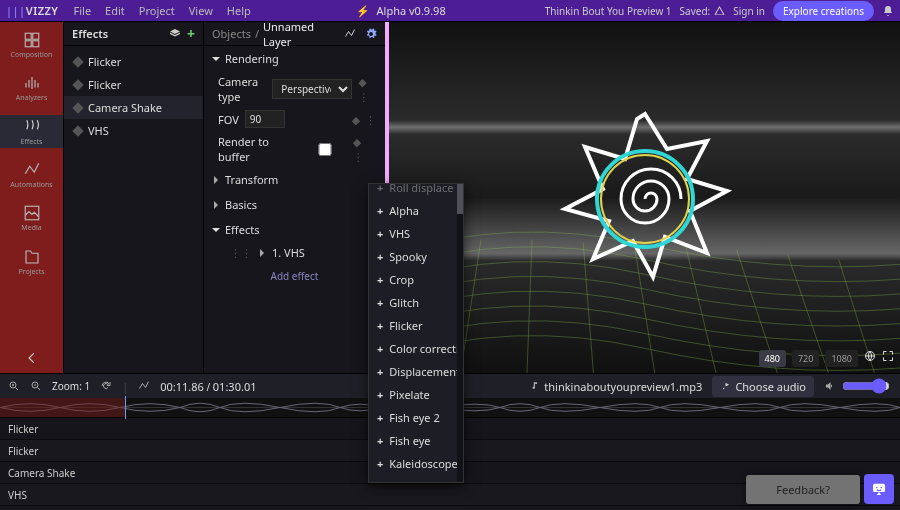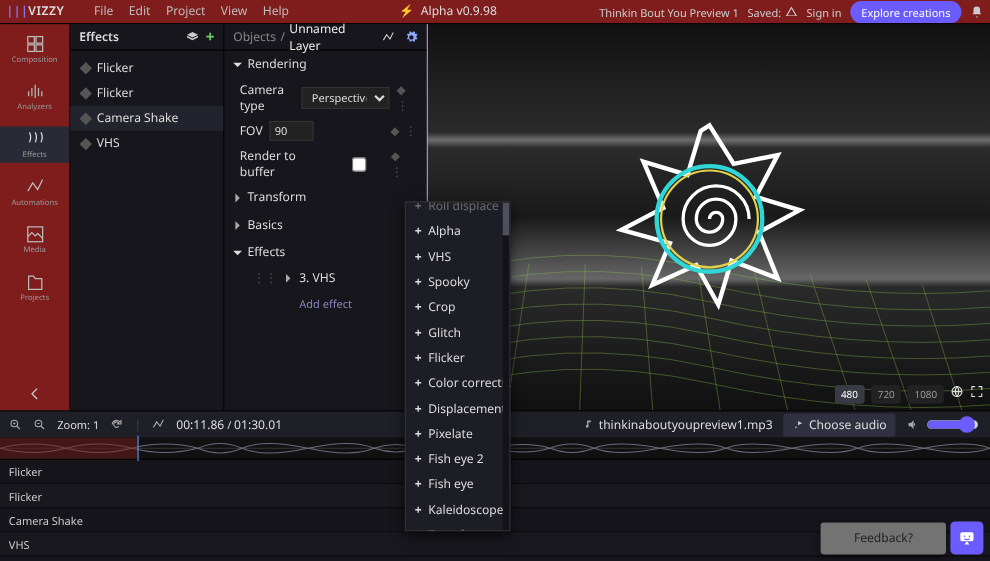--- a/index.html
+++ b/index.html
@@ -6,21 +6,21 @@
     --bg0:#0d0d12; --bg1:#16161c; --bg2:#1f1f27; --bg3:#2a2a34;
     --border:#333; --txt:#ddd; --muted:#8a8a98; --accent:#6a5cff;
   }
   *{box-sizing:border-box;font-family:system-ui,Arial,sans-serif;font-size:11px;color:var(--txt)}
   body{margin:0;width:900px;height:510px;background:var(--bg0);overflow:hidden;position:relative}
   .row{display:flex;align-items:center}
   .sp{flex:1}
   svg{display:block}
 
   
-  #topbar{height:22px;background:#7f1d1d;border-bottom:1px solid #000;padding:0 6px;gap:20px}
+  #topbar{height:22px;background:#4c1d95;border-bottom:1px solid #000;padding:0 6px;gap:8px}
   #topbar .logo{font-weight:600;font-size:10px;letter-spacing:.5px}
   #topbar .menu span{padding:3px 7px;cursor:pointer;font-size:11px;color:#bbb}
   #topbar .center{color:#ccc;font-size:10px}
   #topbar .center b{color:#f5c542;margin-right:2px}
   #topbar .right{gap:8px}
   #topbar .right span{font-size:10px;color:#ccc}
   .btn-pill{background:var(--accent);padding:3px 10px;border-radius:10px;color:#fff!important;font-size:10px}
   .warn-icon svg{color:#e09a2e}
 
   
@@ -35,21 +35,21 @@
 
   
   #effpanel{width:140px;background:var(--bg1);border-right:1px solid #000}
   #effpanel .hdr{height:24px;padding:0 8px;border-bottom:1px solid #000}
   #effpanel .hdr h4{margin:0;font-size:11px;font-weight:600;flex:1}
   #effpanel ul{list-style:none;margin:0;padding:4px 0}
   #effpanel li{padding:4px 10px;display:flex;align-items:center;gap:6px;cursor:pointer;color:#ccc}
   #effpanel li:hover, #effpanel li.sel{background:#23232d}
 
   
-  #inspect{width:185px;background:var(--bg1);border-right:1px solid #f0abfc}
+  #inspect{width:185px;background:var(--bg1);border-right:4px solid #f0abfc}
   #inspect .hdr{height:24px;padding:0 8px;border-bottom:1px solid #000;gap:4px}
   #inspect .hdr .crumb{color:#888}
   #inspect .hdr .name{color:#eee}
   #inspect .sec-head{padding:5px 8px;display:flex;align-items:center;gap:5px;cursor:pointer}
   #inspect .sec-head.open{color:#6fa3ff}
   .caret{width:0;height:0;border-top:4px solid currentColor;border-left:4px solid transparent;border-right:4px solid transparent;display:inline-block}
   .caret.closed{transform:rotate(-90deg);border-top-color:#aaa}
   #inspect .prop{padding:3px 8px 3px 14px;display:flex;align-items:center;gap:6px;font-size:10px;color:#aaa}
   #inspect .prop select, #inspect .prop input{background:#222;border:1px solid #333;color:#ddd;font-size:10px;padding:1px 4px}
   #inspect .prop select{width:80px} #inspect .prop input{width:40px;}
@@ -264,21 +264,21 @@
       <span class="caret closed"></span>
         <span>Basics</span>
     </div>
     <div class="sec-head open">
       <span class="caret"></span>
         <span>Effects</span>
     </div>
     <div class="prop indent">
       <span style="color:#555">⋮⋮</span>
       <span class="caret closed"></span>
-      <span>3. VHS</span>
+      <span>1. VHS</span>
     </div>
     <div class="addfx">Add effect</div>
   </div>
 
   <div id="preview-wrap">
     <div id="preview">
       <div class="mesh">
         <svg width="100%" height="100%" viewBox="0 0 500 160" preserveAspectRatio="none">
           <g stroke="#8bbf4b" stroke-width="0.5" fill="none" opacity="0.7">
             <path d="M0 40 Q120 0 250 30 T500 50"></path>

